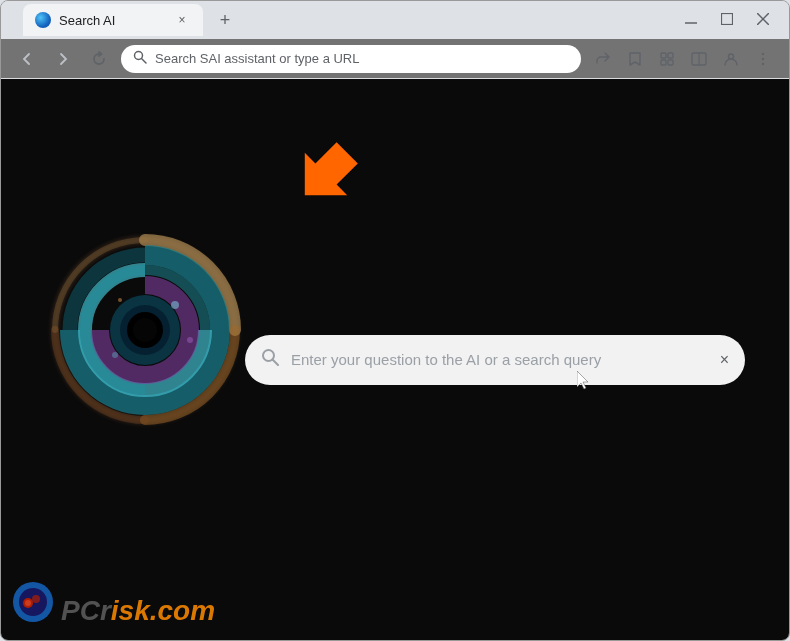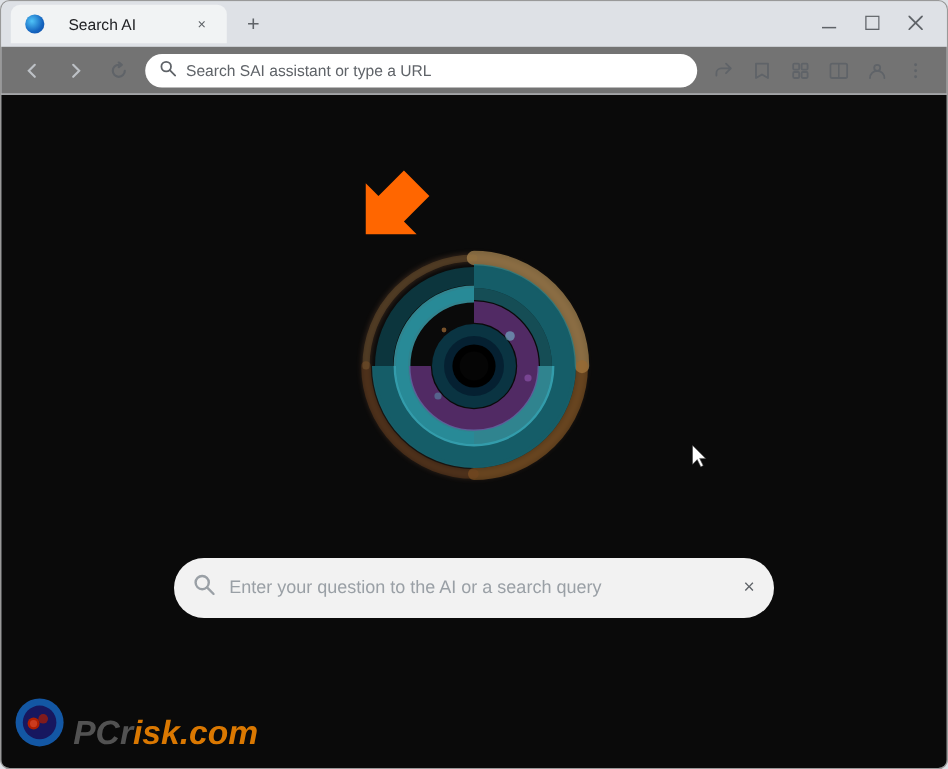--- a/index.html
+++ b/index.html
@@ -33,24 +33,25 @@
       flex-shrink: 0;
     }
 
     .tab {
       display: flex;
       align-items: center;
       height: 32px;
       background: #f1f3f4;
       border-radius: 8px 8px 0 0;
       padding: 0 12px;
-      gap: 20px;
+      gap: 8px;
       min-width: 180px;
       font-size: 13px;
       color: #202124;
+      margin-left: 14px;
     }
 
     .tab-favicon {
       width: 16px;
       height: 16px;
       border-radius: 50%;
       background: radial-gradient(circle at 35% 35%, #4fc3f7, #1565c0 60%, #0d47a1);
       display: flex;
       align-items: center;
       justify-content: center;
@@ -169,21 +170,21 @@
       cursor: pointer;
       color: #5f6368;
       font-size: 14px;
     }
 
     
     .page-content {
       flex: 1;
       background: #0a0a0a;
       display: flex;
-      flex-direction: column;
+      flex-direction: row;
       align-items: center;
       justify-content: center;
       position: relative;
       overflow: hidden;
     }
 
     
     .logo-container {
       width: 200px;
       height: 200px;

